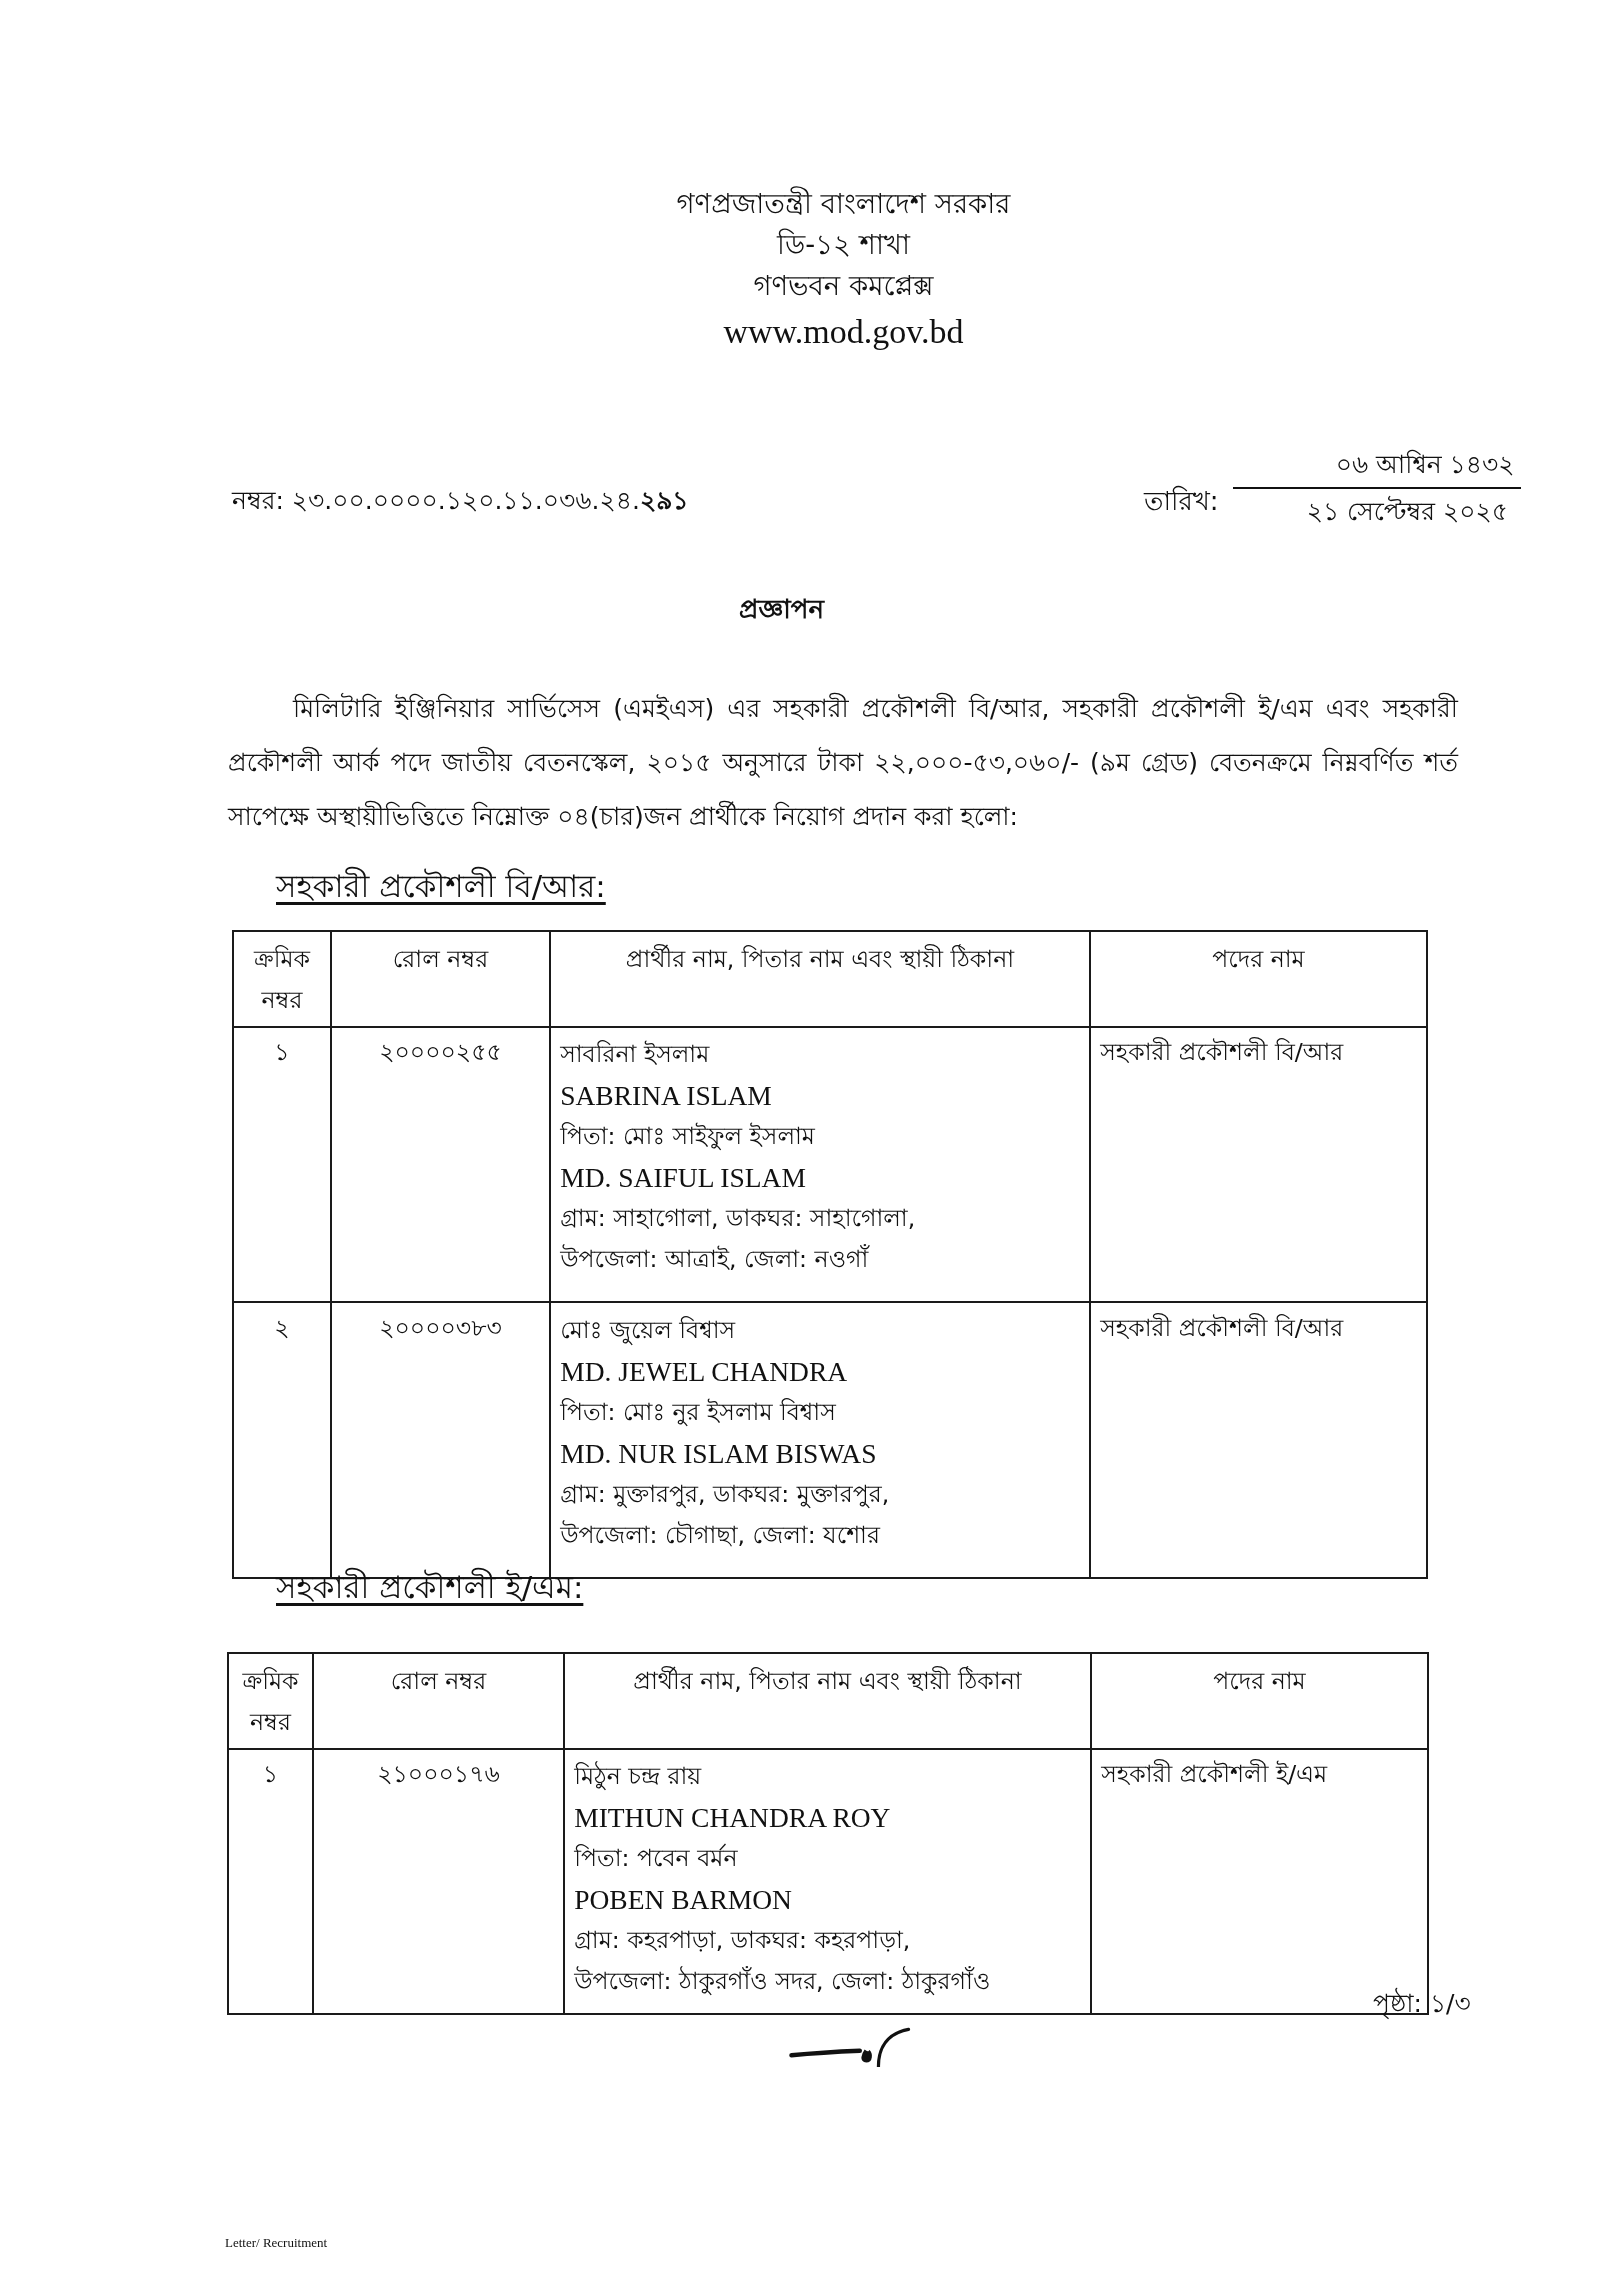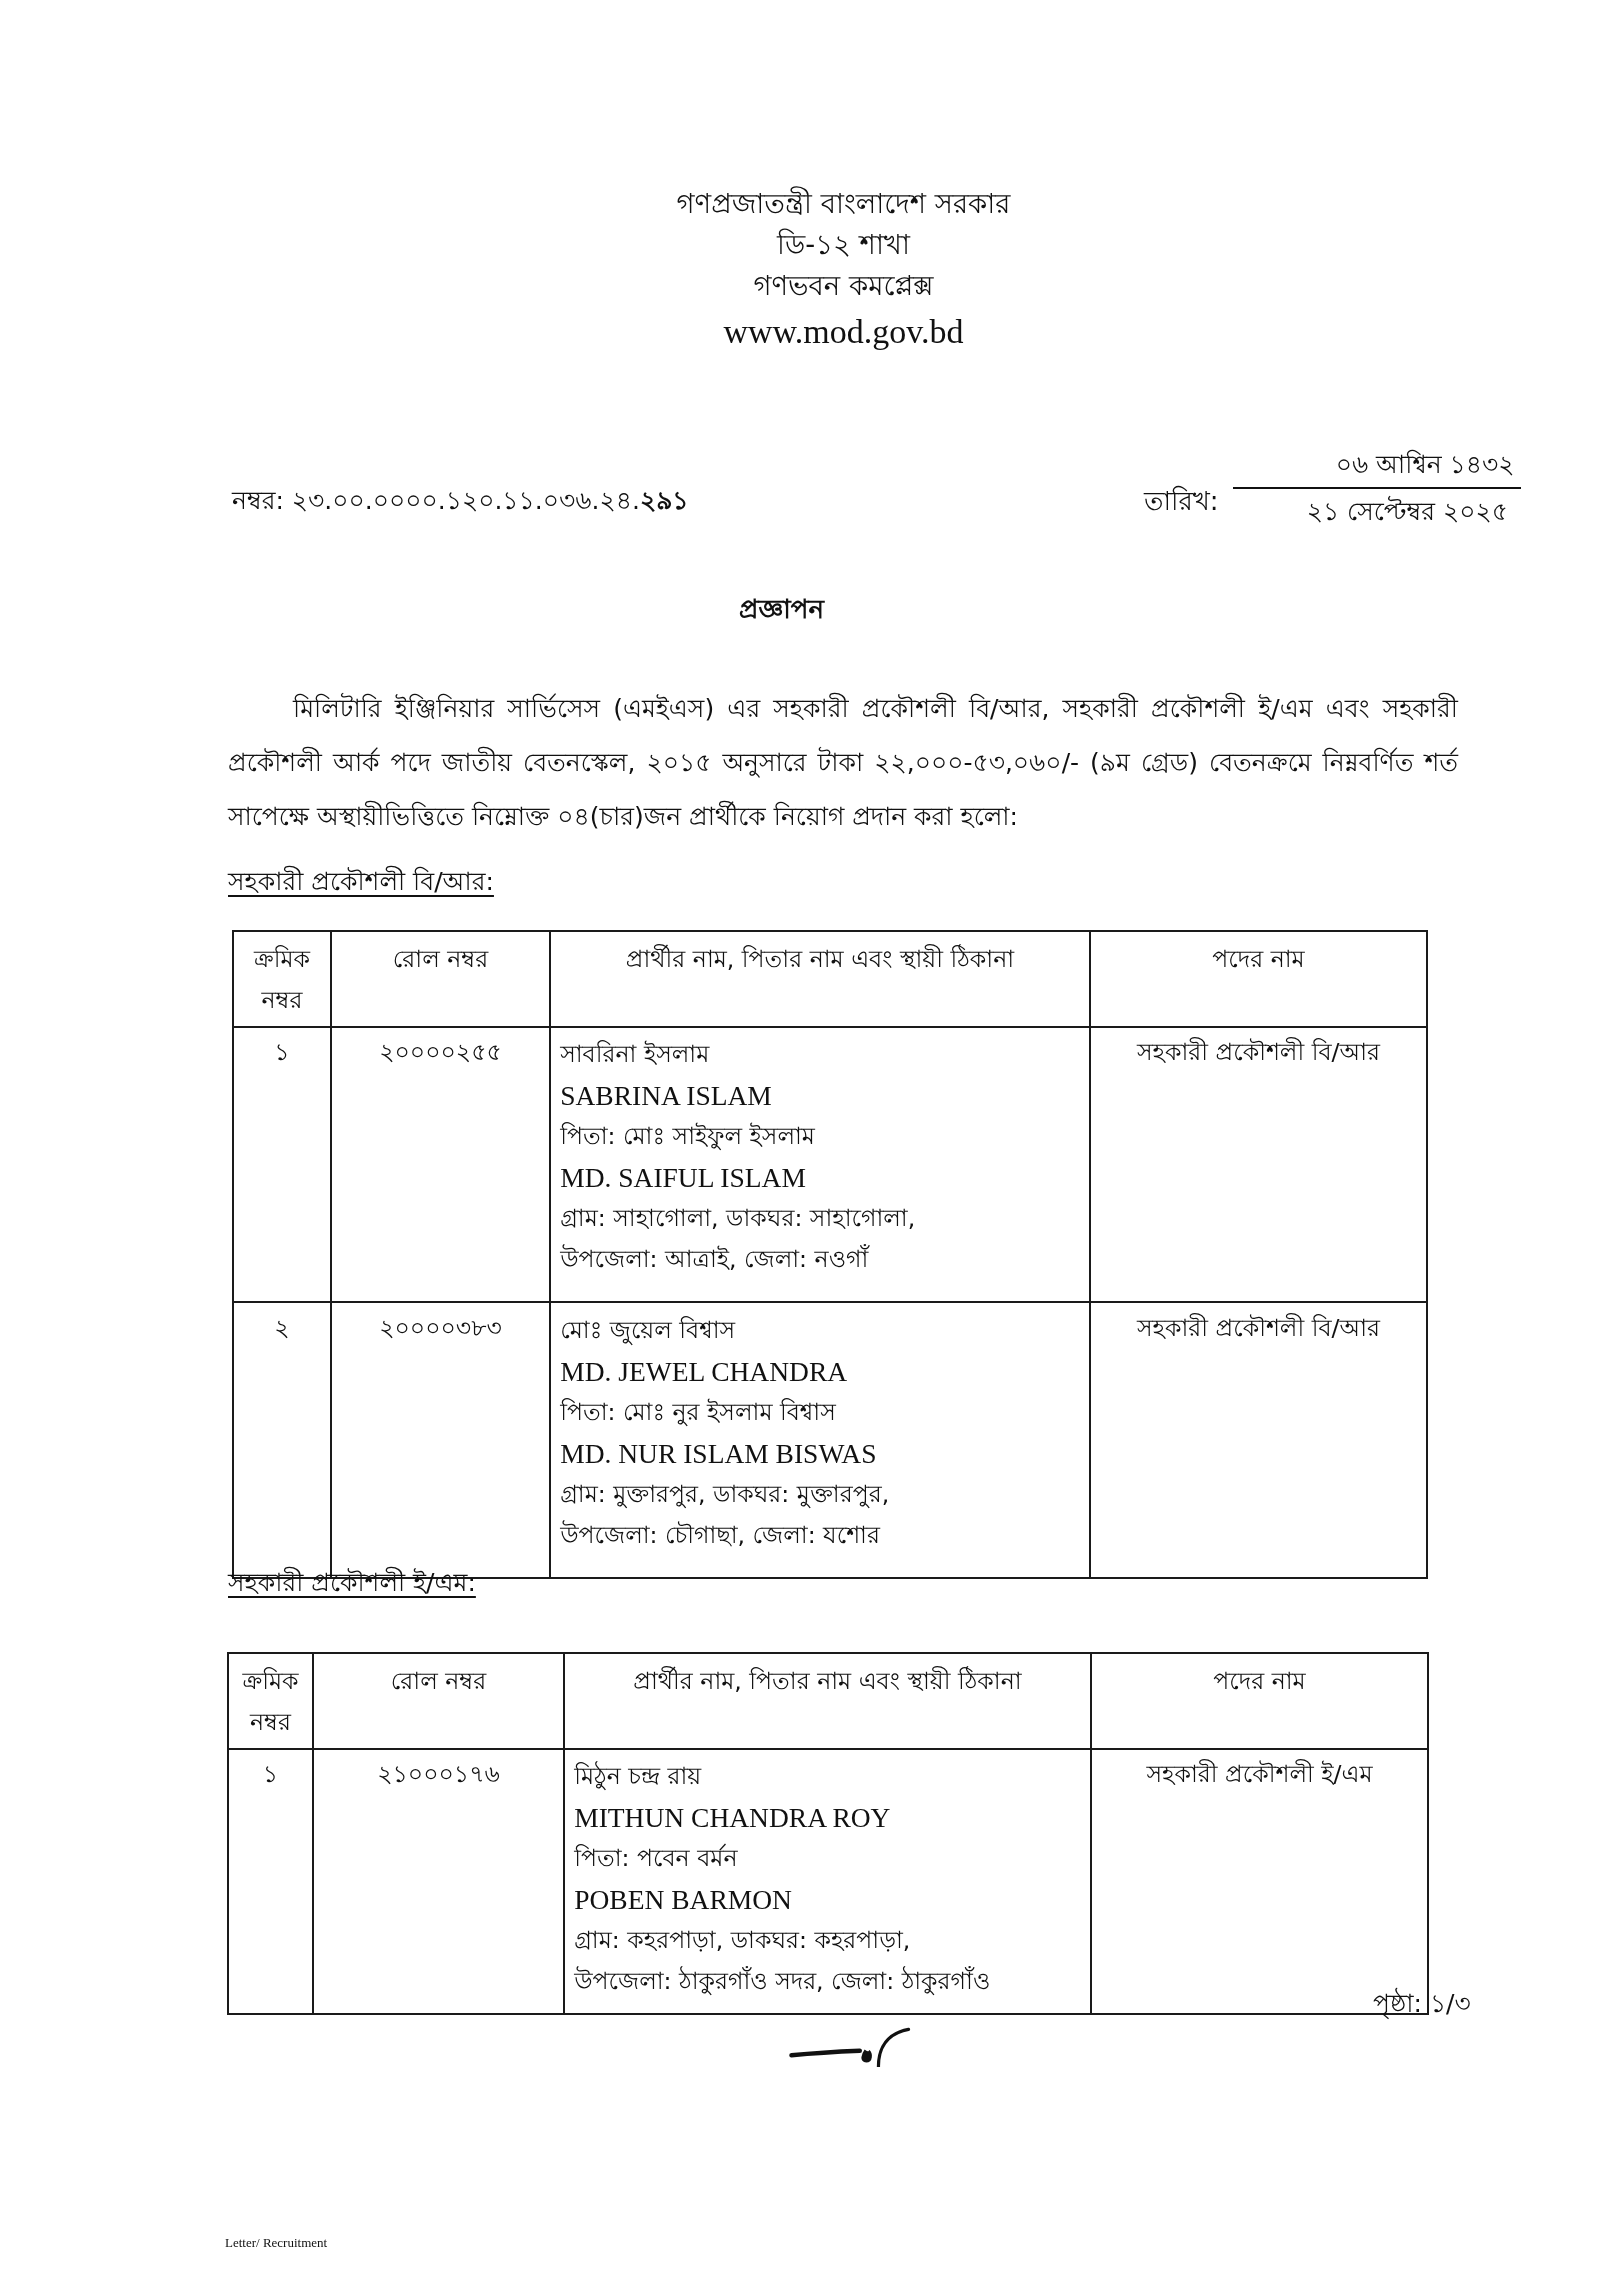--- a/index.html
+++ b/index.html
@@ -12,28 +12,28 @@
   .memo-no { left: 200px; top: 481px; font-size: 25px; }
   .memo-no .bold { font-weight: bold; }
   .date-label { left: 1112px; top: 481px; font-size: 26px; }
   .date-block { left: 1201px; top: 445px; width: 288px; text-align: right; font-size: 25px; }
   .date-block .d1 { padding-right: 6.5px; height: 39px; line-height: 39px; }
   .date-block .rule { border-top: 2px solid #111; margin: 2.6px 0 3.9px 0; }
   .date-block .d2 { padding-right: 13px; height: 39px; line-height: 39px; }
   .title { left: 0; width: 1499px; top: 589px; text-align: center; font-size: 26px; font-weight: bold; }
   .para { left: 196px; top: 682px; width: 1230px; font-size: 25px; line-height: 54px; text-align: justify; }
   .para .indent { display: inline-block; width: 65px; }
-  .section-head { font-size: 25px; text-decoration: underline; text-underline-offset: 5.2px; }
+  .section-head { font-size: 31px; text-decoration: underline; text-underline-offset: 5.2px; margin-left: 48px; }
   table.appt { position: absolute; border-collapse: collapse; table-layout: fixed; font-size: 23.6px; }
   table.appt th, table.appt td { border: 2px solid #1a1a1a; vertical-align: top; padding: 6.5px 9.2px 5.2px 9.2px; font-weight: normal; }
   table.appt th { text-align: center; line-height: 41px; }
   table.appt td.center { text-align: center; }
   table.appt td.roll { text-align: center; }
   table.appt td.details { line-height: 41px; }
-  table.appt td.post { text-align: center; }
+  table.appt td.post { }
   .en { font-family: "Liberation Serif", "DejaVu Serif", serif; font-size: 27.5px; }
   .page-no { left: 1341px; top: 1984px; font-size: 25px; }
   .signature { left: 746px; top: 2015px; }
   .footer { left: 193px; top: 2235px; font-family: "Liberation Serif", serif; font-size: 13px; }
 </style>
 </head>
 <body>
 
 <div class="abs letterhead">
   <div class="lh-line">গণপ্রজাতন্ত্রী বাংলাদেশ সরকার</div>

